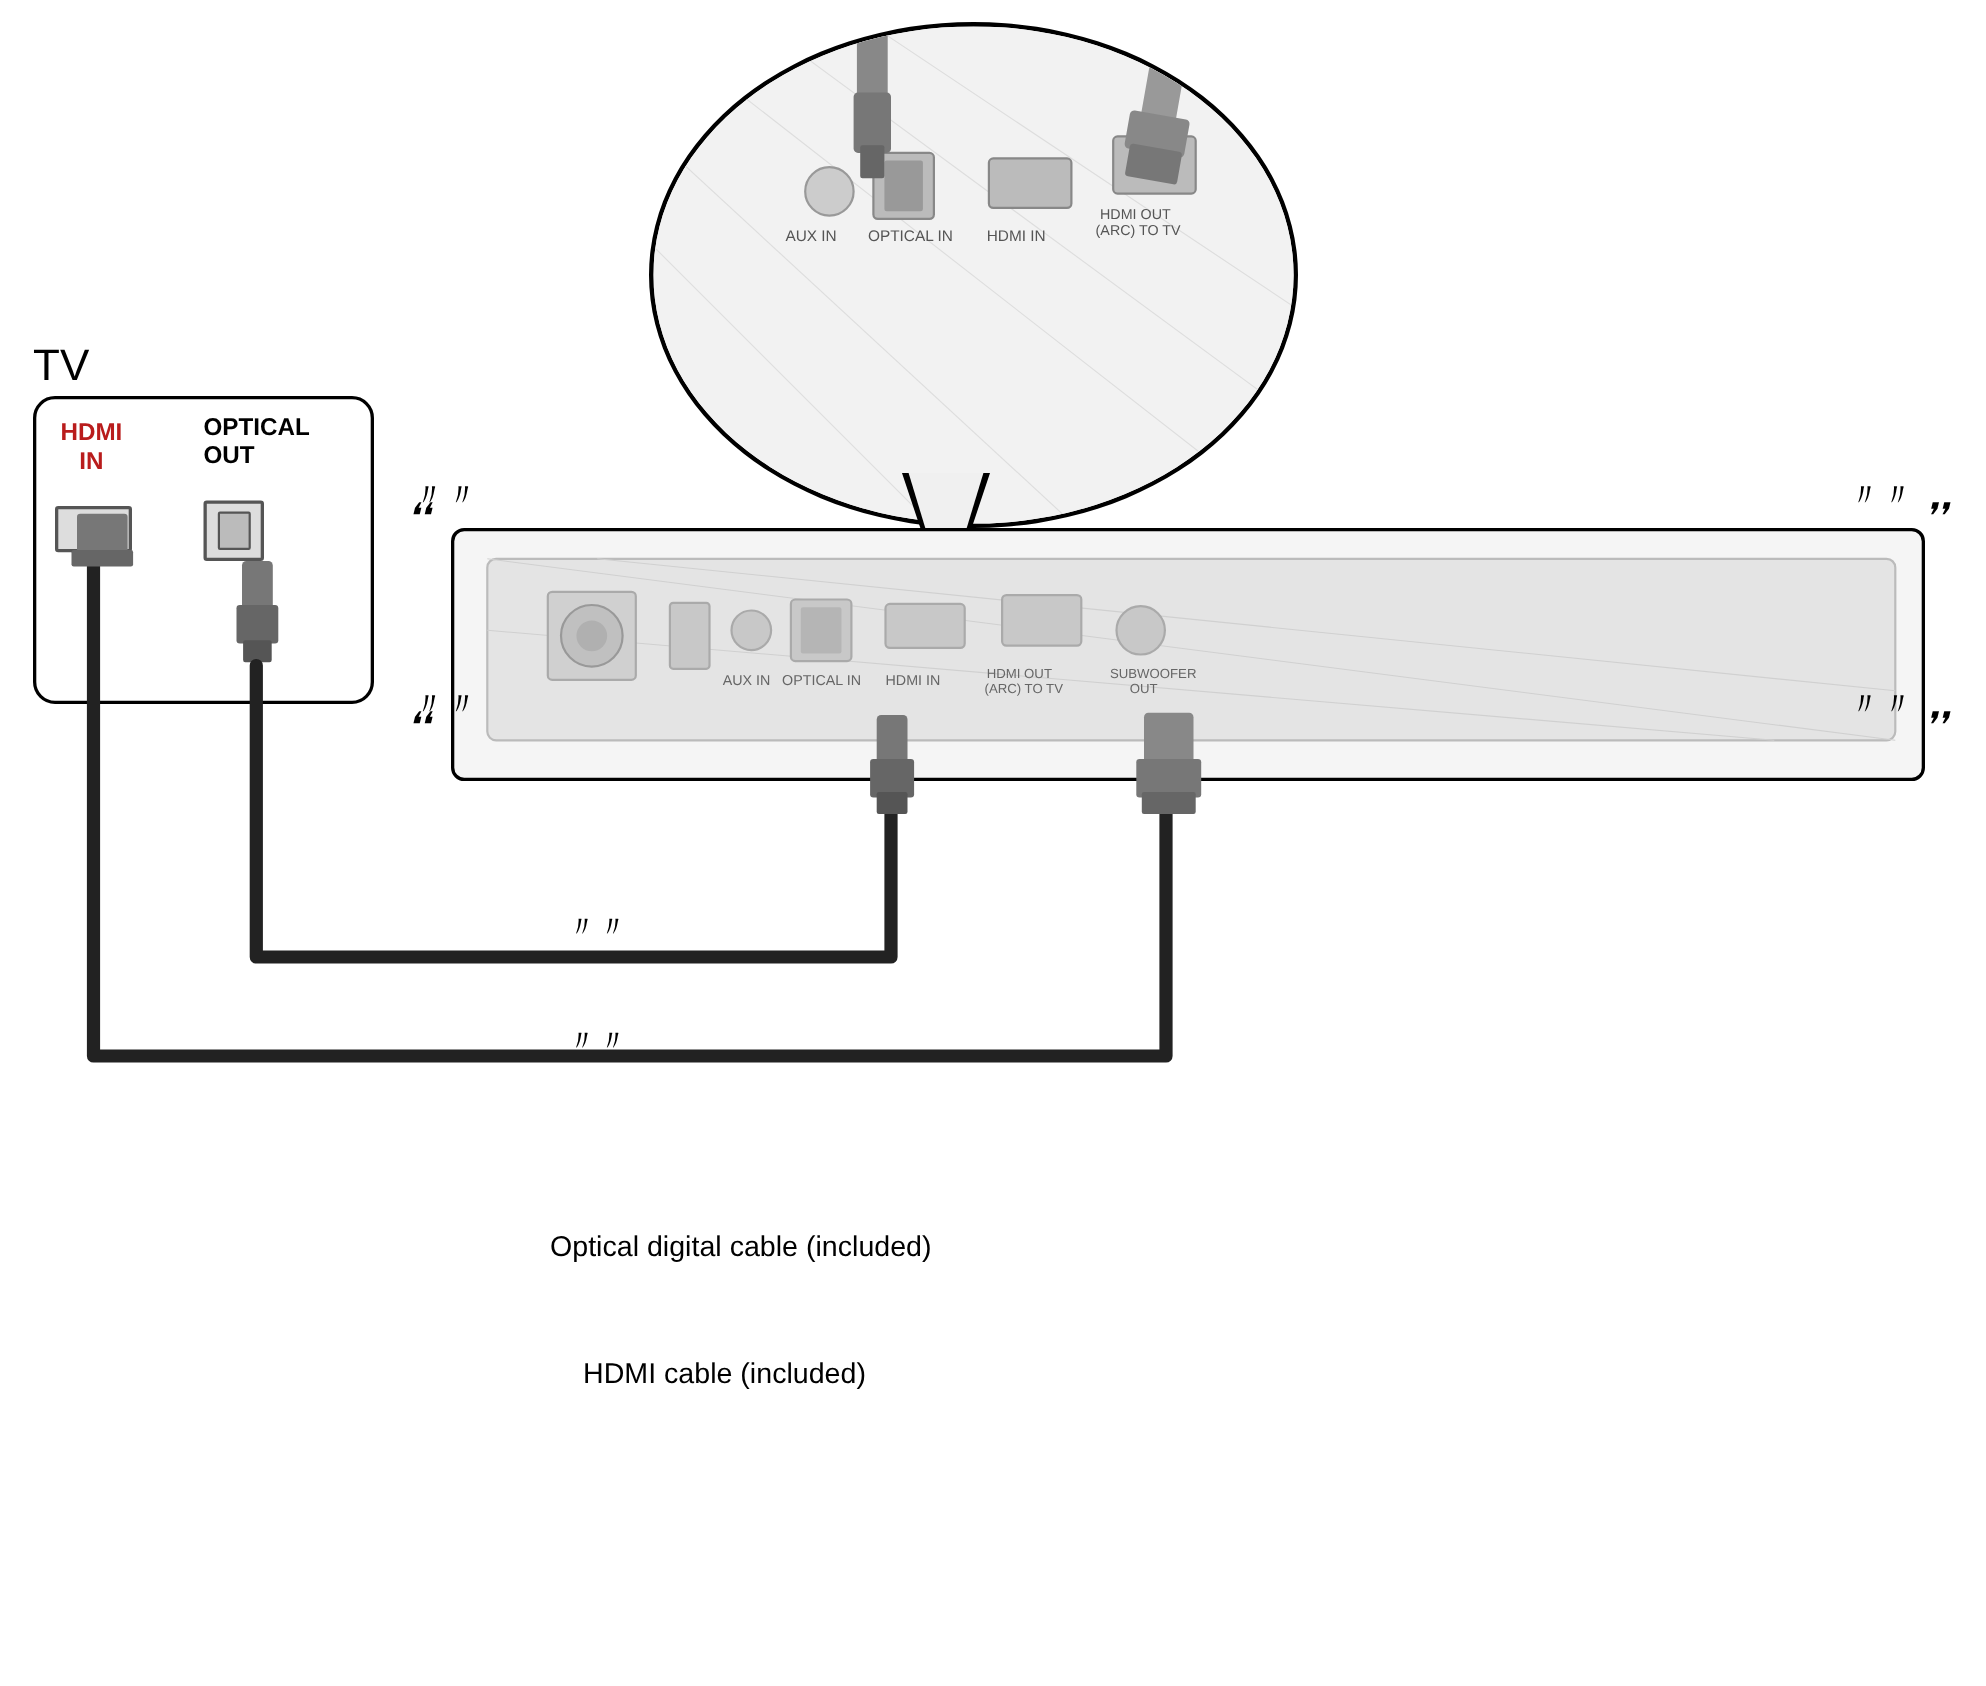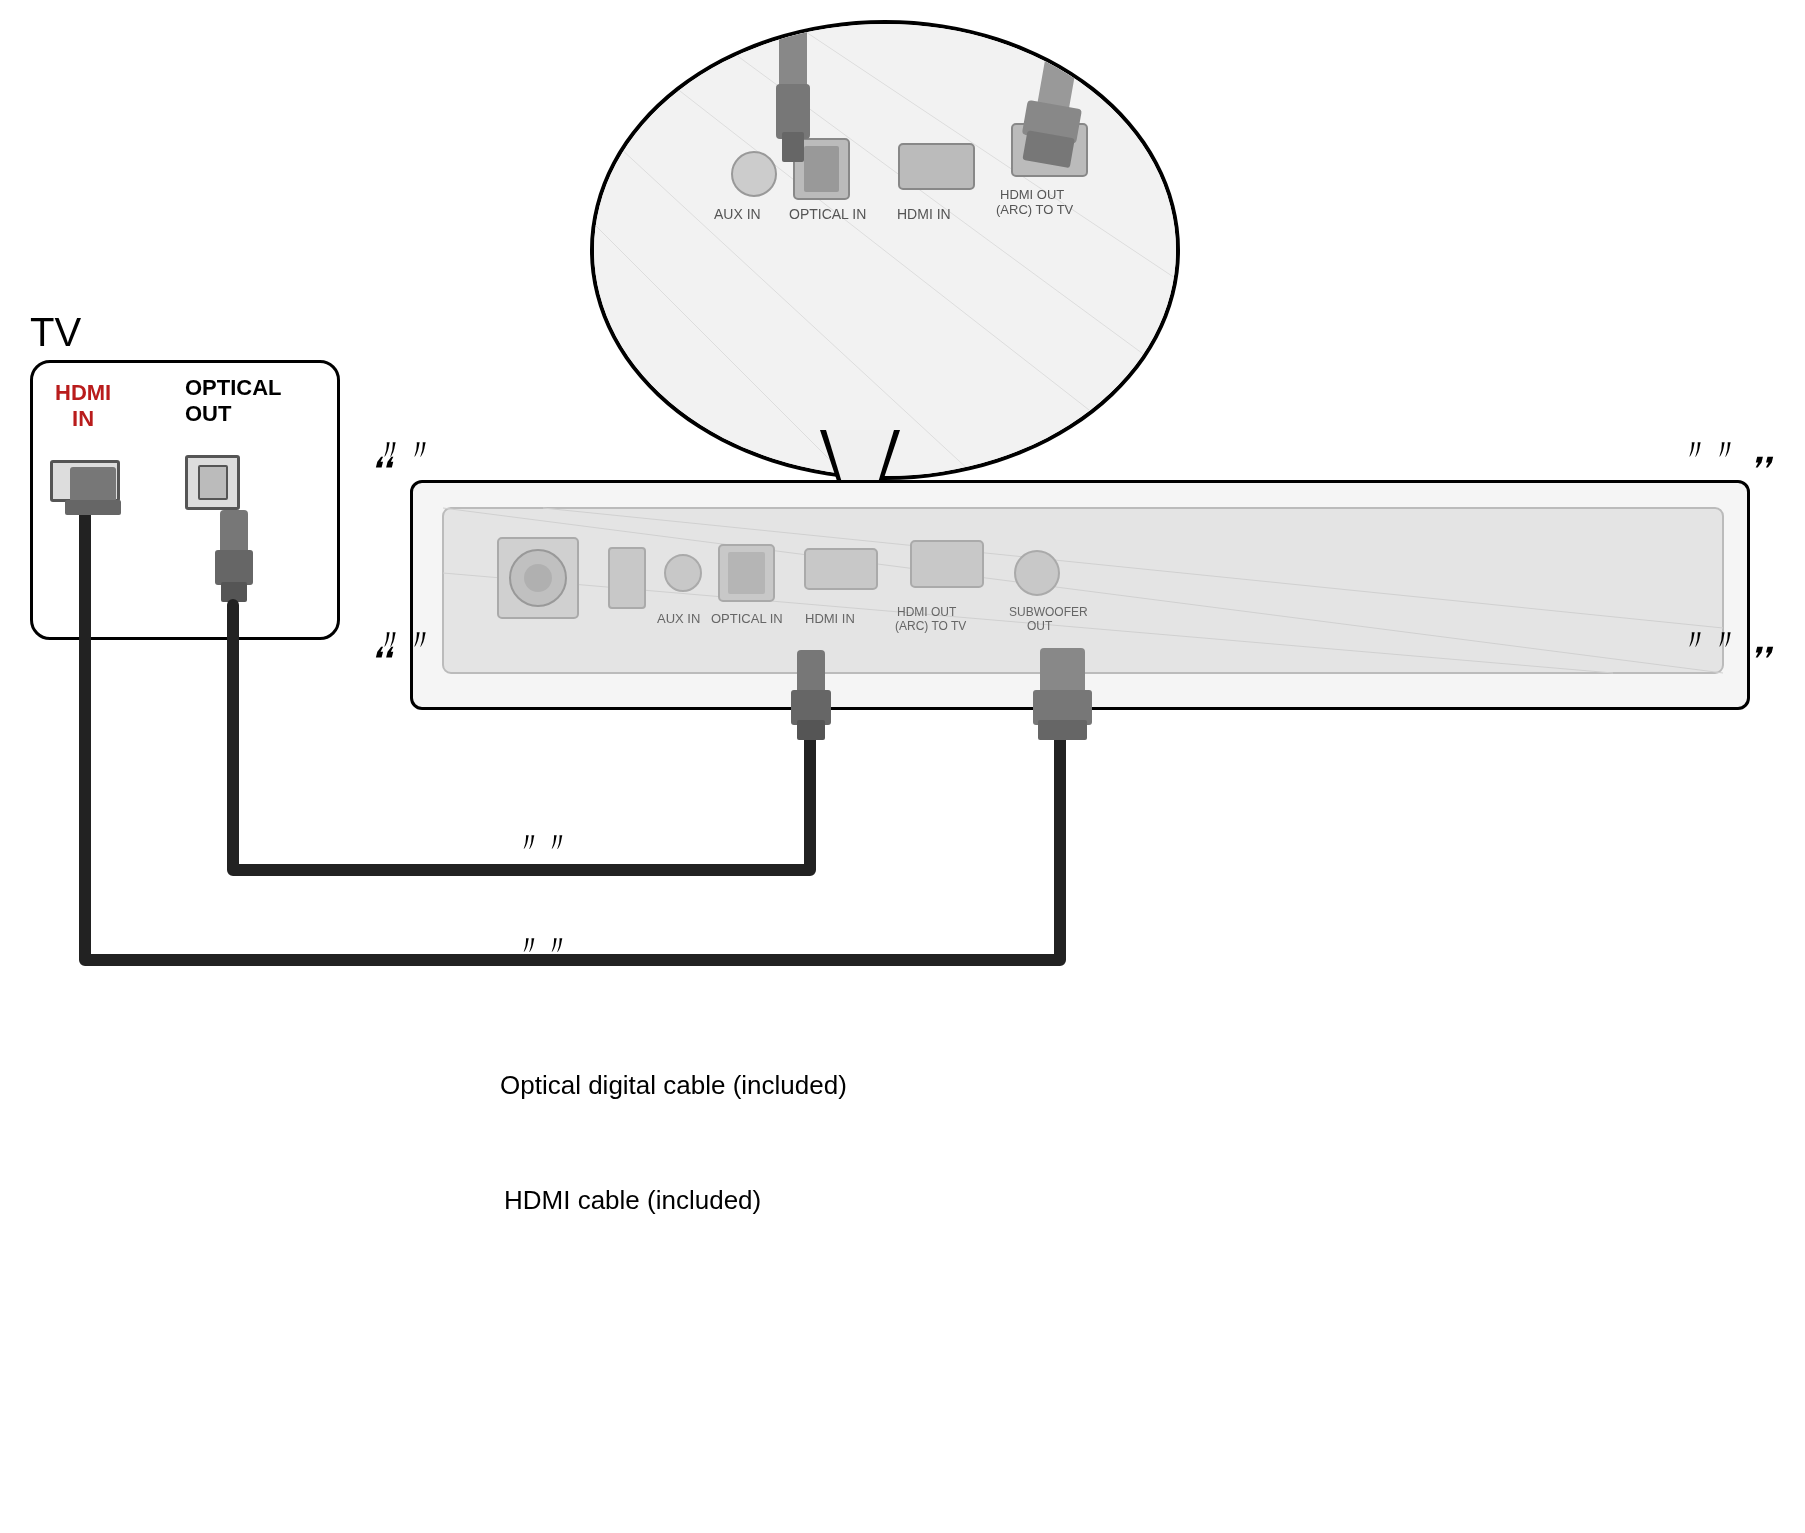--- a/index.html
+++ b/index.html
@@ -153,30 +153,31 @@
       height: 1533px;
       pointer-events: none;
     }
 
     
     .cable-label {
       position: absolute;
       font-size: 26px;
       color: #000;
       text-align: center;
+      margin-top: 48px;
     }
 
     .label-optical-cable {
       top: 1070px;
       left: 500px;
     }
 
     .label-hdmi-cable {
       top: 1185px;
-      left: 504px;
+      left: 530px;
     }
 
     
     .wave-symbol {
       position: absolute;
       font-size: 28px;
       color: #000;
     }
 
   </style>

